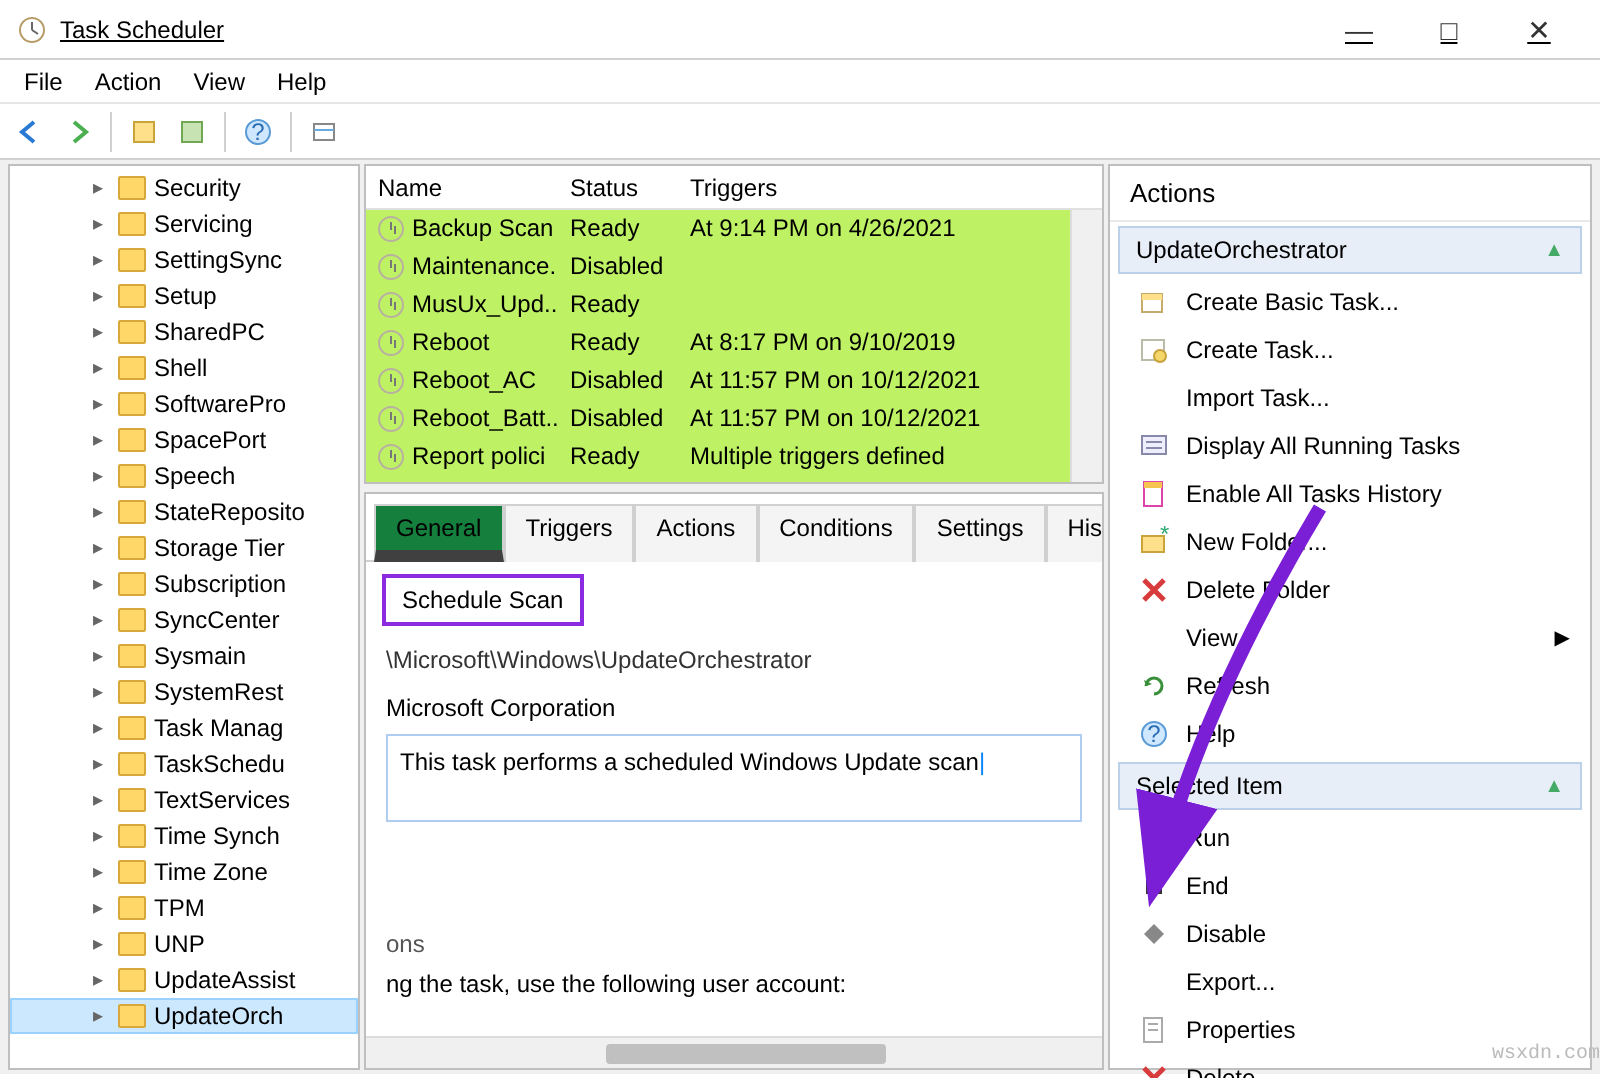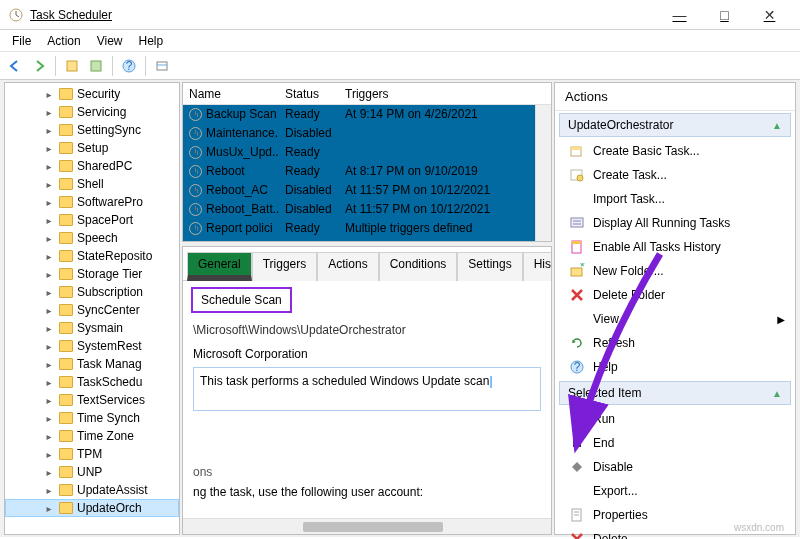--- a/index.html
+++ b/index.html
@@ -19,21 +19,21 @@
 
 .workspace { display: flex; height: calc(539px - 30px - 22px - 28px - 2px); background: #f0f0f0; }
 
 .tree { width: 176px; background: #fff; border: 1px solid #bfbfbf; margin: 2px 1px 2px 4px; overflow: hidden; padding-top: 2px; }
 .tree .node { display: flex; align-items: center; height: 18px; padding-left: 54px; white-space: nowrap; }
 .tree .node .exp { width: 12px; display:inline-flex; justify-content:center; color:#666; font-size:10px; margin-left:-16px; margin-right:4px; }
 .tree .folder { width: 14px; height: 12px; background: #ffd768; border: 1px solid #d8a93a; border-radius: 1px; margin-right: 4px; flex-shrink:0; }
 .tree .node.sel { background: #cce8ff; border: 1px solid #99d1ff; padding-left:53px; }
 
 .center { flex: 1; margin: 2px 1px; display: flex; flex-direction: column; gap: 4px; overflow:hidden; }
-.tasklist { background: #0369a1; border: 1px solid #bfbfbf; height: 160px; display: flex; flex-direction: column; }
+.tasklist { background: #bef264; border: 1px solid #bfbfbf; height: 160px; display: flex; flex-direction: column; }
 .tasklist .hdr { display: flex; border-bottom: 1px solid #e0e0e0; height: 22px; align-items: center; background:#fff; }
 .tasklist .hdr div, .tasklist .row > div { padding: 2px 6px; overflow:hidden; white-space:nowrap; text-overflow:ellipsis; }
 .col-name { width: 96px; display:flex; align-items:center; gap:4px; }
 .col-status { width: 60px; }
 .col-trigger { flex: 1; }
 .tasklist .row { display: flex; height: 19px; align-items:flex-start; }
 .tasklist .row .task-icon { width:13px; height:13px; border:1px solid #b8b0a0; border-radius:50%; flex-shrink:0; position:relative; }
 .tasklist .row .task-icon::after { content:""; position:absolute; left:5px; top:2px; width:1px; height:4px; background:#777; box-shadow: 2px 2px 0 #777; transform-origin: top; }
 .tasklist .scroll { width:16px; background:#f0f0f0; border-left:1px solid #ddd; position:absolute; right:0; top:22px; bottom:0; }
 
@@ -55,21 +55,21 @@
 .actions { width: 242px; background: #fff; border: 1px solid #bfbfbf; margin: 2px 4px 2px 1px; display:flex; flex-direction:column; }
 .actions .hdr { padding: 6px 10px; font-size: 13px; background:#fff; border-bottom:1px solid #e8e8e8; }
 .actions .grouphdr { background: #e8eef7; border: 1px solid #bcd0e8; margin: 2px 4px; padding: 4px 8px; display:flex; align-items:center; }
 .actions .grouphdr .arrow { margin-left:auto; font-size:10px; color:#4a6; }
 .actions .item { display:flex; align-items:center; padding: 4px 10px 4px 14px; gap: 8px; }
 .actions .item .ic { width:16px; height:16px; display:flex; align-items:center; justify-content:center; flex-shrink:0; }
 .actions .item .chev { margin-left:auto; font-size:10px; }
 
 .arrow-overlay { position:absolute; pointer-events:none; }
 
-.watermark { position:absolute; right:16px; bottom:6px; font-size:10px; color:#bbb; }
+.watermark { position:absolute; right:0; bottom:6px; font-size:10px; color:#bbb;font-family:Liberation Mono, monospace; }
 
 svg { display:block; }
 </style>
 </head>
 <body>
 
 <div class="titlebar">
   <span class="icon">
     <svg width="16" height="16">
         <circle cx="8" cy="8" r="6" fill="#fff" stroke="#b89d6a" stroke-width="1"></circle>

